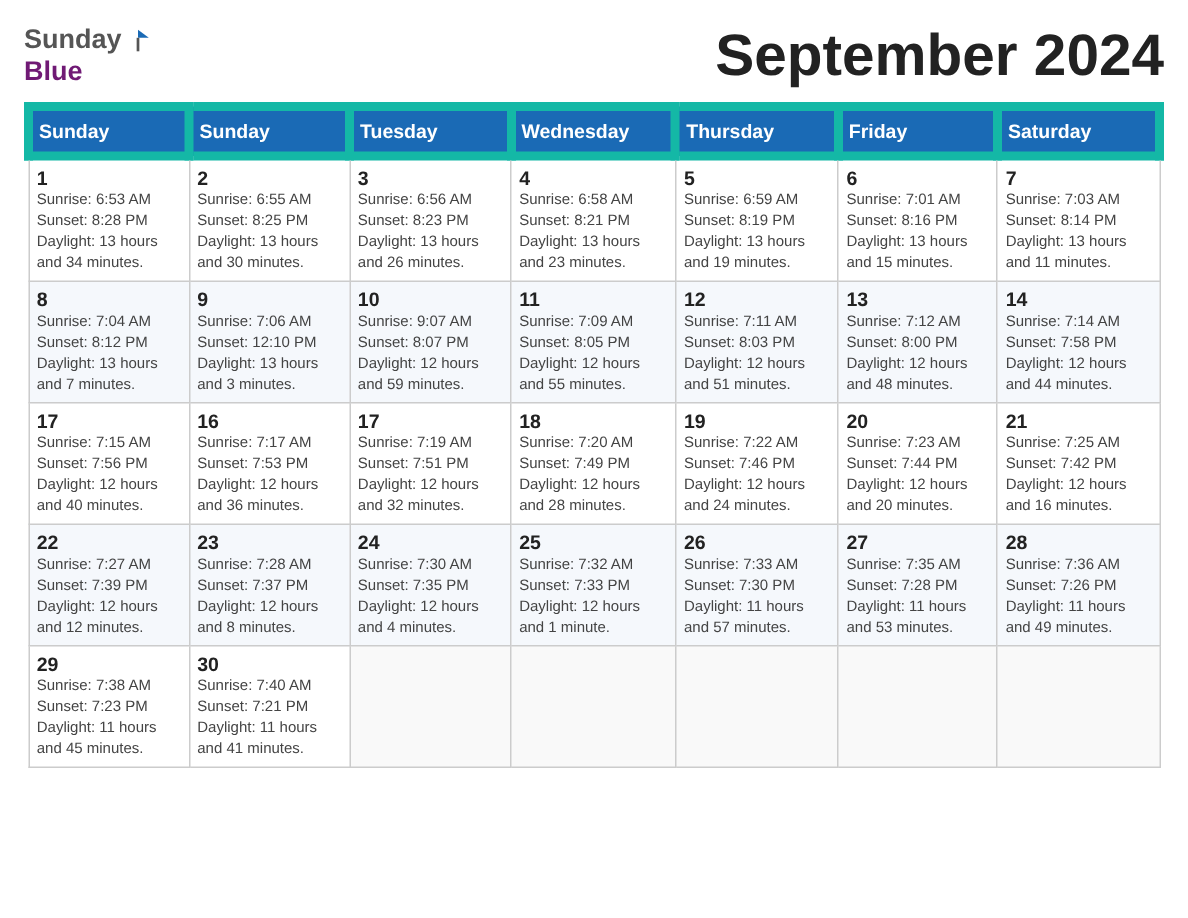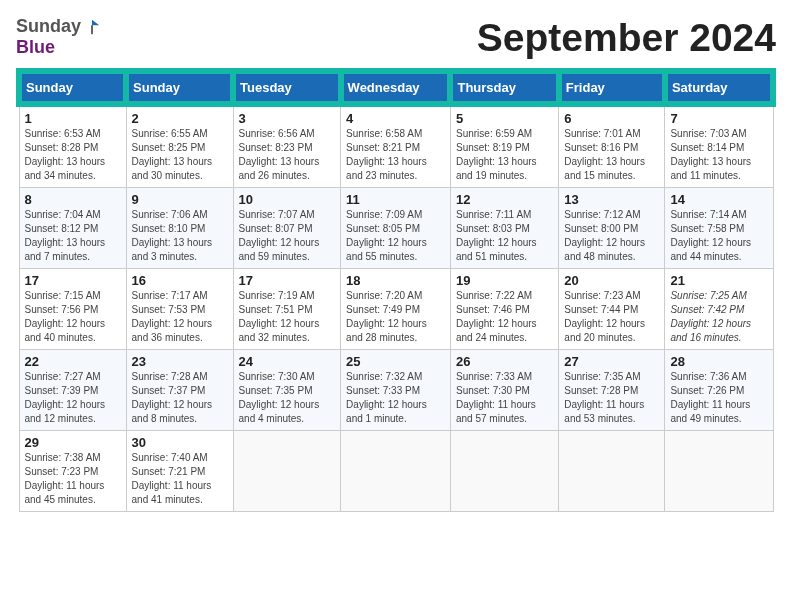--- a/index.html
+++ b/index.html
@@ -180,27 +180,27 @@
         <td>
           <span class="day-number">8</span>
           <div class="day-info" style="white-space: pre-line;">Sunrise: 7:04 AM
 Sunset: 8:12 PM
 Daylight: 13 hours
 and 7 minutes.</div>
         </td>
         <td>
           <span class="day-number">9</span>
           <div class="day-info" style="white-space: pre-line;">Sunrise: 7:06 AM
-Sunset: 8:10 PM
+Sunset: 12:10 PM
 Daylight: 13 hours
 and 3 minutes.</div>
         </td>
         <td>
           <span class="day-number">10</span>
-          <div class="day-info" style="white-space: pre-line;">Sunrise: 7:07 AM
+          <div class="day-info" style="white-space: pre-line;">Sunrise: 9:07 AM
 Sunset: 8:07 PM
 Daylight: 12 hours
 and 59 minutes.</div>
         </td>
         <td>
           <span class="day-number">11</span>
           <div class="day-info" style="white-space: pre-line;">Sunrise: 7:09 AM
 Sunset: 8:05 PM
 Daylight: 12 hours
 and 55 minutes.</div>
@@ -265,21 +265,21 @@
         </td>
         <td>
           <span class="day-number">20</span>
           <div class="day-info" style="white-space: pre-line;">Sunrise: 7:23 AM
 Sunset: 7:44 PM
 Daylight: 12 hours
 and 20 minutes.</div>
         </td>
         <td>
           <span class="day-number">21</span>
-          <div class="day-info" style="white-space: pre-line; font-style: italic;">Sunrise: 7:25 AM
+          <div class="day-info" style="white-space: pre-line;">Sunrise: 7:25 AM
 Sunset: 7:42 PM
 Daylight: 12 hours
 and 16 minutes.</div>
         </td>
       </tr>
       <tr>
         <td>
           <span class="day-number">22</span>
           <div class="day-info" style="white-space: pre-line;">Sunrise: 7:27 AM
 Sunset: 7:39 PM

